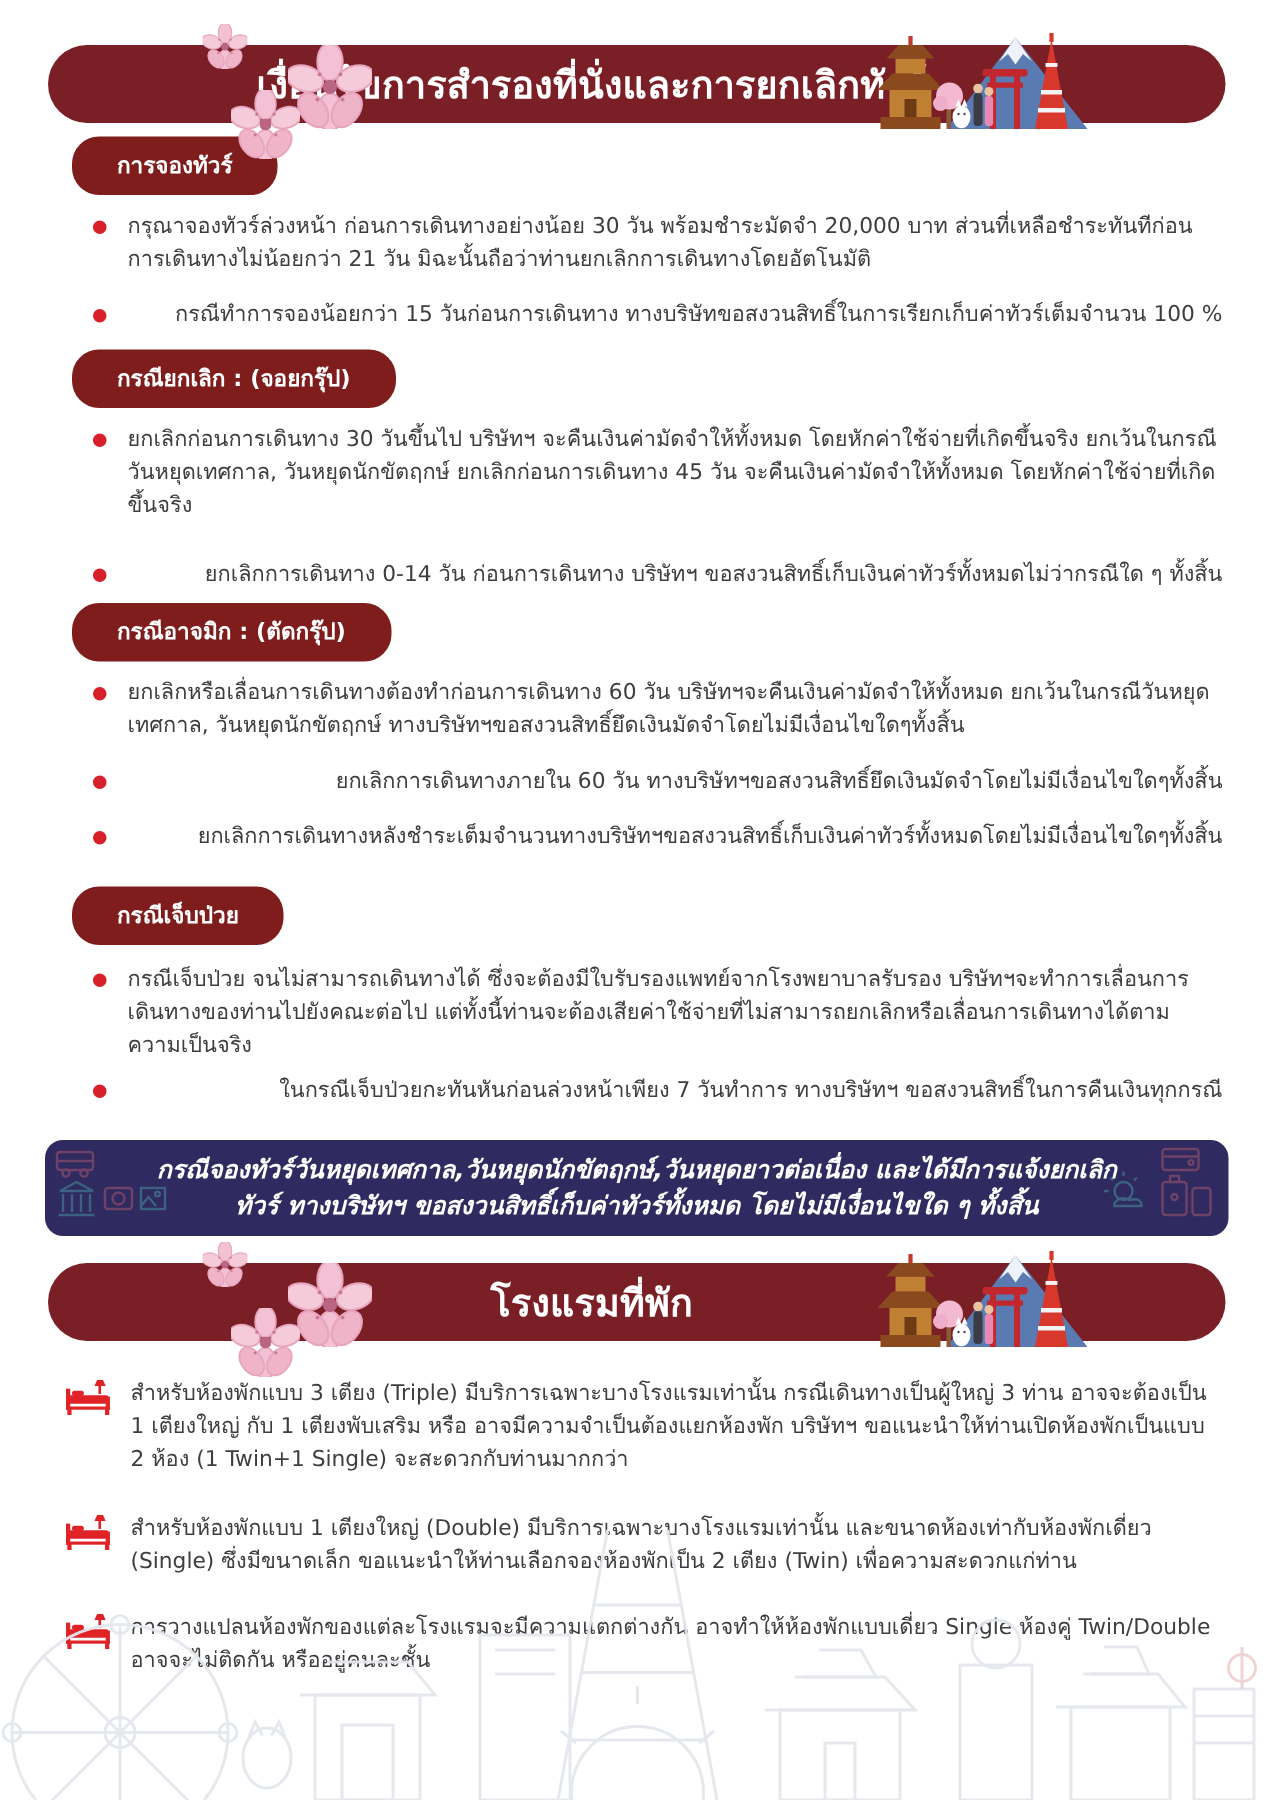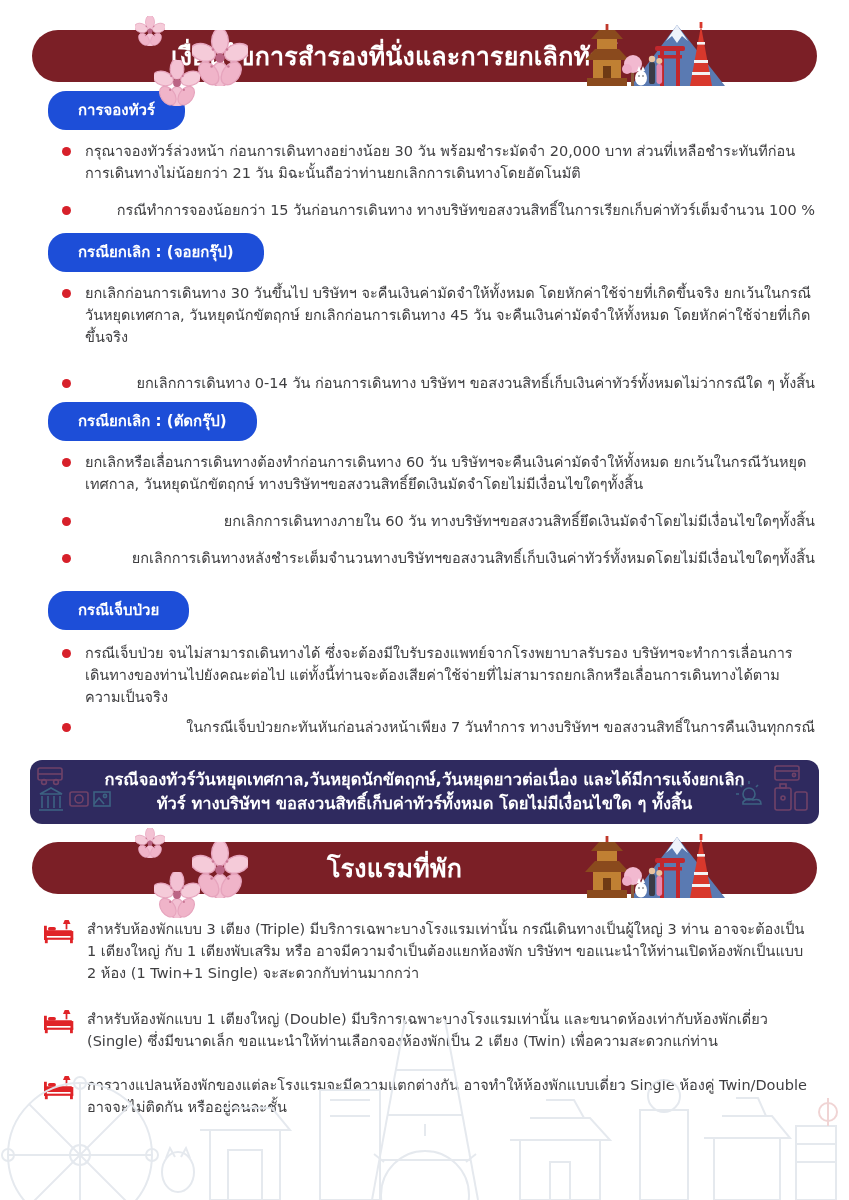--- a/index.html
+++ b/index.html
@@ -39,21 +39,21 @@
   }
   .sakura { position:absolute; pointer-events:none; }
   .sakura--small  { left:103px; top:-14px; width:30px; height:30px; }
   .sakura--big    { left:160px; top:0px;  width:56px; height:56px; }
   .sakura--mid    { left:122px; top:30px; width:46px; height:46px; }
   .landmarks { position:absolute; right:92px; bottom:-4px; width:140px; height:64px; }
   
   .pill {
     display:inline-block;
     margin-left:48px;
-    background:#1d4ed8;
+    background:#7f1d1d;
     color:#ffffff;
     font-size:15px;
     font-weight:bold;
     padding:7px 30px 8px 30px;
     border-radius:18px;
   }
   .pill--1 { margin-top:9px; }
   .pill--2 { margin-top:12px; }
   .pill--3 { margin-top:8px; }
   .pill--4 { margin-top:22px; }
@@ -76,20 +76,21 @@
   
   .notice {
     position:relative;
     margin:22px 30px 3px 30px;
     min-height:57px;
     background:#2f2a5f;
     border-radius:12px;
     display:flex; align-items:center; justify-content:center;
     padding:8px 64px;
     overflow:hidden;
+    font-style:italic;
   }
   .notice__text {
     color:#ffffff; font-size:16.5px; font-weight:bold;
     text-align:center; line-height:1.45;
     position:relative; z-index:2;
   }
   .notice__icons { position:absolute; top:4px; opacity:.5; z-index:1; }
   .notice__icons--left  { left:6px;  }
   .notice__icons--right { right:6px; }
   
@@ -264,21 +265,21 @@
       <span class="dot"></span>
       <p class="bullet-text">ยกเลิกก่อนการเดินทาง 30 วันขึ้นไป บริษัทฯ จะคืนเงินค่ามัดจำให้ทั้งหมด โดยหักค่าใช้จ่ายที่เกิดขึ้นจริง ยกเว้นในกรณีวันหยุดเทศกาล, วันหยุดนักขัตฤกษ์ ยกเลิกก่อนการเดินทาง 45 วัน จะคืนเงินค่ามัดจำให้ทั้งหมด โดยหักค่าใช้จ่ายที่เกิดขึ้นจริง</p>
     </li>
     <li>
       <span class="dot"></span>
       <p class="bullet-text">ยกเลิกการเดินทาง 0-14 วัน ก่อนการเดินทาง บริษัทฯ ขอสงวนสิทธิ์เก็บเงินค่าทัวร์ทั้งหมดไม่ว่ากรณีใด ๆ ทั้งสิ้น</p>
     </li>
   </ul>
 
   
-  <div class="pill pill--3">กรณียกเลิก : (ตัดกรุ๊ป)</div>
+  <div class="pill pill--3">กรณีอาจมิก : (ตัดกรุ๊ป)</div>
   <ul class="bullets">
     <li>
       <span class="dot"></span>
       <p class="bullet-text">ยกเลิกหรือเลื่อนการเดินทางต้องทำก่อนการเดินทาง 60 วัน บริษัทฯจะคืนเงินค่ามัดจำให้ทั้งหมด ยกเว้นในกรณีวันหยุดเทศกาล, วันหยุดนักขัตฤกษ์ ทางบริษัทฯขอสงวนสิทธิ์ยึดเงินมัดจำโดยไม่มีเงื่อนไขใดๆทั้งสิ้น</p>
     </li>
     <li>
       <span class="dot"></span>
       <p class="bullet-text">ยกเลิกการเดินทางภายใน 60 วัน ทางบริษัทฯขอสงวนสิทธิ์ยึดเงินมัดจำโดยไม่มีเงื่อนไขใดๆทั้งสิ้น</p>
     </li>
     <li>

